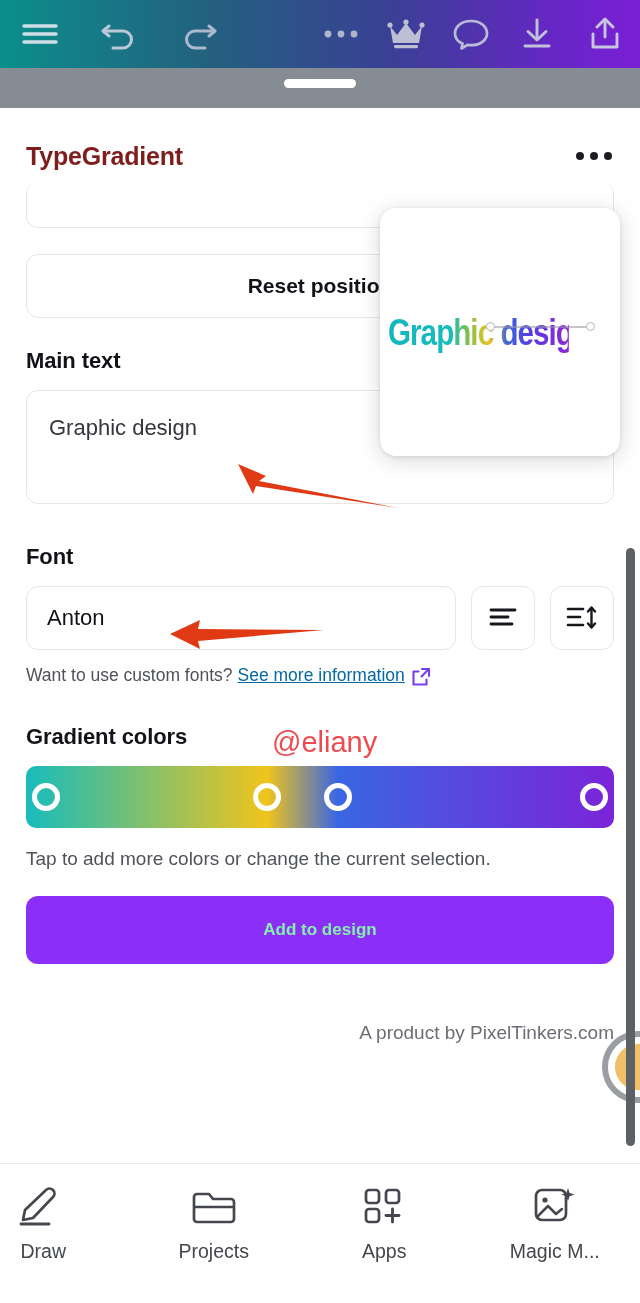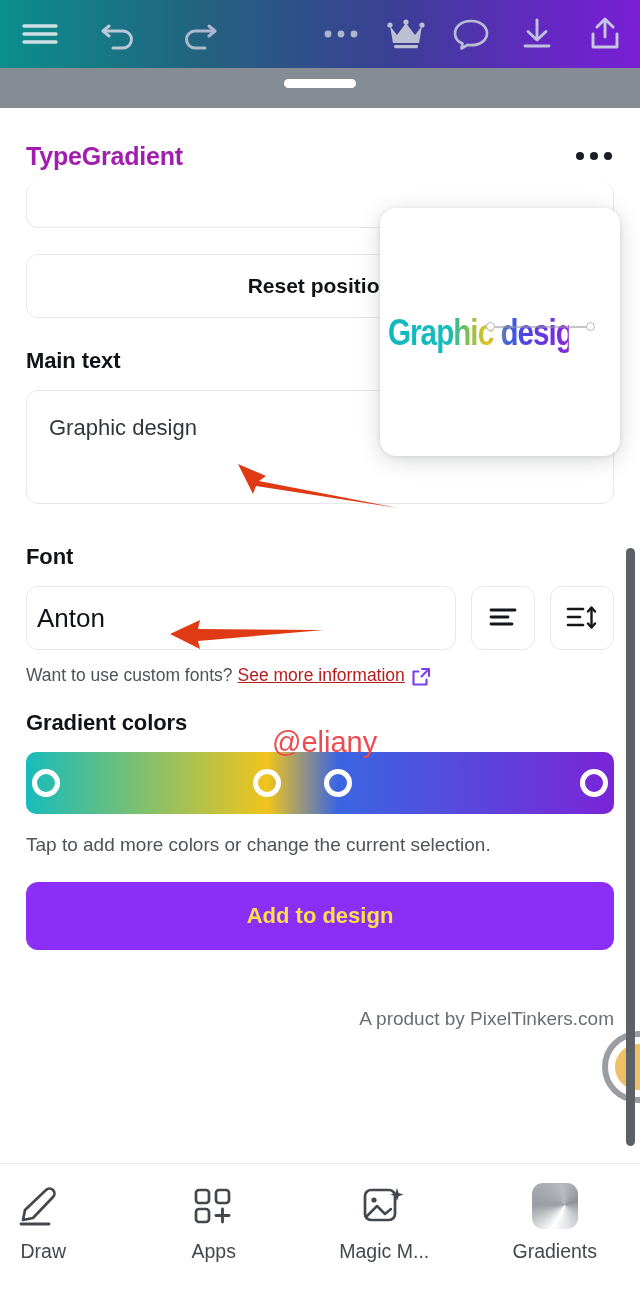--- a/index.html
+++ b/index.html
@@ -79,21 +79,21 @@
     width: 640px;
     height: 56px;
     display: flex;
     align-items: center;
     justify-content: space-between;
     padding: 0 26px;
   }
   .sheet-title {
     font-size: 25px;
     font-weight: bold;
-    color: #a21caf;
+    color: #7f1d1d;
     letter-spacing: -0.2px;
   }
   .kebab {
     display: flex;
     gap: 6px;
     align-items: center;
     padding: 8px 2px;
   }
   .kebab i {
     width: 8px; height: 8px;
@@ -158,43 +158,43 @@
     display: flex;
     gap: 15px;
     align-items: stretch;
     margin-bottom: 14px;
   }
   .font-select {
     flex: 1;
     height: 64px;
     display: flex;
     align-items: center;
-    padding-left: 10px;
-    font-size: 26px;
+    padding-left: 20px;
+    font-size: 22px;
     color: #111318;
   }
   .icon-btn {
     width: 64px;
     height: 64px;
     display: flex;
     align-items: center;
     justify-content: center;
   }
 
   .helper {
     font-size: 17.5px;
     color: #4f5259;
     display: flex;
     align-items: center;
     gap: 5px;
-    margin-bottom: 24px;
+    margin-bottom: 38px;
     white-space: nowrap;
   }
   .helper a {
-    color: #b91c1c;
+    color: #0369a1;
     text-decoration: underline;
   }
   .ext-icon { display: inline-flex; position: relative; top: 2px; }
 
   
   .grad-bar {
     position: relative;
     height: 62px;
     border-radius: 10px;
     margin-bottom: 20px;
@@ -214,22 +214,22 @@
     font-size: 19px;
     color: #4f5259;
     margin-bottom: 26px;
   }
 
   .cta {
     width: 100%;
     height: 68px;
     border-radius: 12px;
     background: #8b2ff8;
-    color: #fde047;
-    font-size: 22px;
+    color: #86efac;
+    font-size: 17px;
     font-weight: bold;
     display: flex;
     align-items: center;
     justify-content: center;
     border: none;
     margin-bottom: 58px;
     font-family: "Liberation Sans", sans-serif;
   }
 
   .footer-note {
@@ -558,20 +558,29 @@
     <div class="nav-item">
       <div class="nav-ico">
         <svg width="48" height="44" viewBox="0 0 48 44">
             <path d="M6 26 L27 6 a4.5 4.5 0 0 1 7 7 L14 34 L4 36 Z" fill="none" stroke="#44474d" stroke-width="2.7" stroke-linejoin="round"></path>
             <line x1="2" y1="40" x2="30" y2="40" stroke="#44474d" stroke-width="2.9" stroke-linecap="round"></line>
           </svg>
       </div>
       <div class="nav-label">Draw</div>
     </div>
 
+    <div class="nav-item">
+      <div class="nav-ico">
+        <svg width="44" height="42" viewBox="0 0 44 42">
+            <path d="M5 9 h12 l4 5 h18 a3 3 0 0 1 3 3 v17 a3 3 0 0 1 -3 3 H5 a3 3 0 0 1 -3 -3 V12 a3 3 0 0 1 3 -3 Z" fill="none" stroke="#44474d" stroke-width="2.7" stroke-linejoin="round"></path>
+            <line x1="2" y1="22" x2="42" y2="22" stroke="#44474d" stroke-width="2.4"></line>
+          </svg>
+      </div>
+      <div class="nav-label">Projects</div>
+    </div>
 
     <div class="nav-item">
       <div class="nav-ico">
         <svg width="44" height="42" viewBox="0 0 44 42">
             <g fill="none" stroke="#44474d" stroke-width="2.7">
               <rect x="4" y="5" width="13" height="13" rx="3"></rect>
               <rect x="24" y="5" width="13" height="13" rx="3"></rect>
               <rect x="4" y="24" width="13" height="13" rx="3"></rect>
             </g>
             <g stroke="#44474d" stroke-width="2.9" stroke-linecap="round">
@@ -588,23 +597,17 @@
         <svg width="46" height="44" viewBox="0 0 46 44">
             <rect x="4" y="6" width="30" height="30" rx="6" fill="none" stroke="#44474d" stroke-width="2.7"></rect>
             <circle cx="13" cy="16" r="2.6" fill="#44474d"></circle>
             <path d="M6 32 L16 22 L24 30 L30 25" fill="none" stroke="#44474d" stroke-width="2.5" stroke-linecap="round" stroke-linejoin="round"></path>
             <path d="M36 4 L37.6 9 L42.5 10.6 L37.6 12.2 L36 17 L34.4 12.2 L29.5 10.6 L34.4 9 Z" fill="#44474d"></path>
           </svg>
       </div>
       <div class="nav-label">Magic M...</div>
     </div>
 
-    <div class="nav-item">
-      <div class="nav-ico">
-        <div style="width:46px;height:46px;border-radius:11px;background:conic-gradient(from 210deg at 72% 48%, #ffffff 0deg, #9a9ea3 60deg, #b8bcc1 140deg, #8d9197 220deg, #cfd2d6 300deg, #ffffff 360deg);"></div>
-      </div>
-      <div class="nav-label">Gradients</div>
-    </div>
 
 
   </div>
 
 </div>
 
 </body></html>

